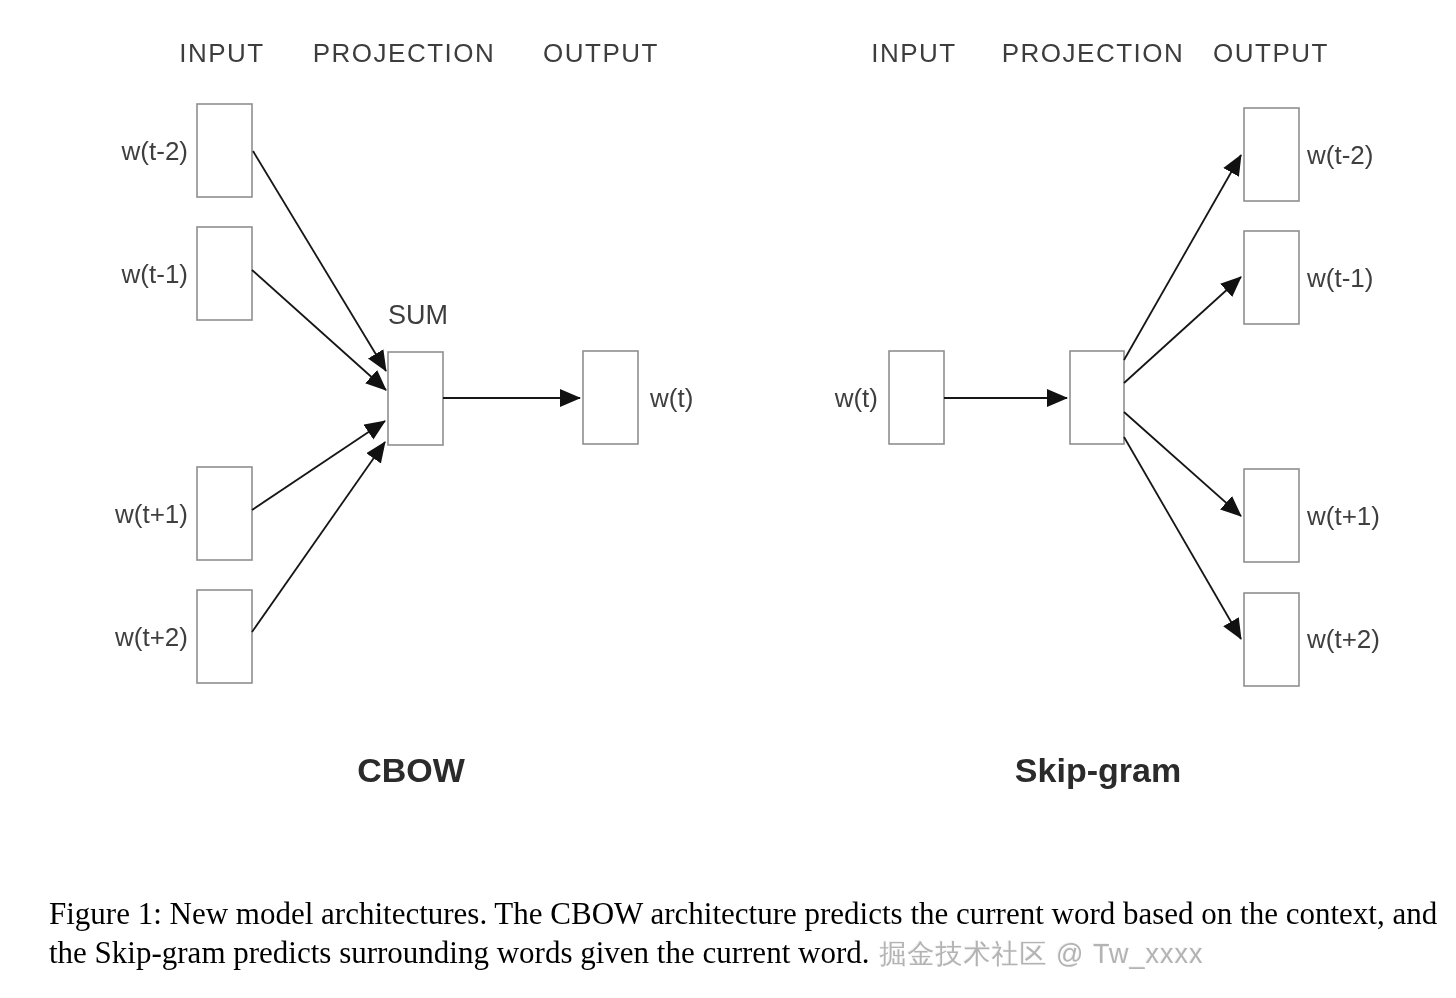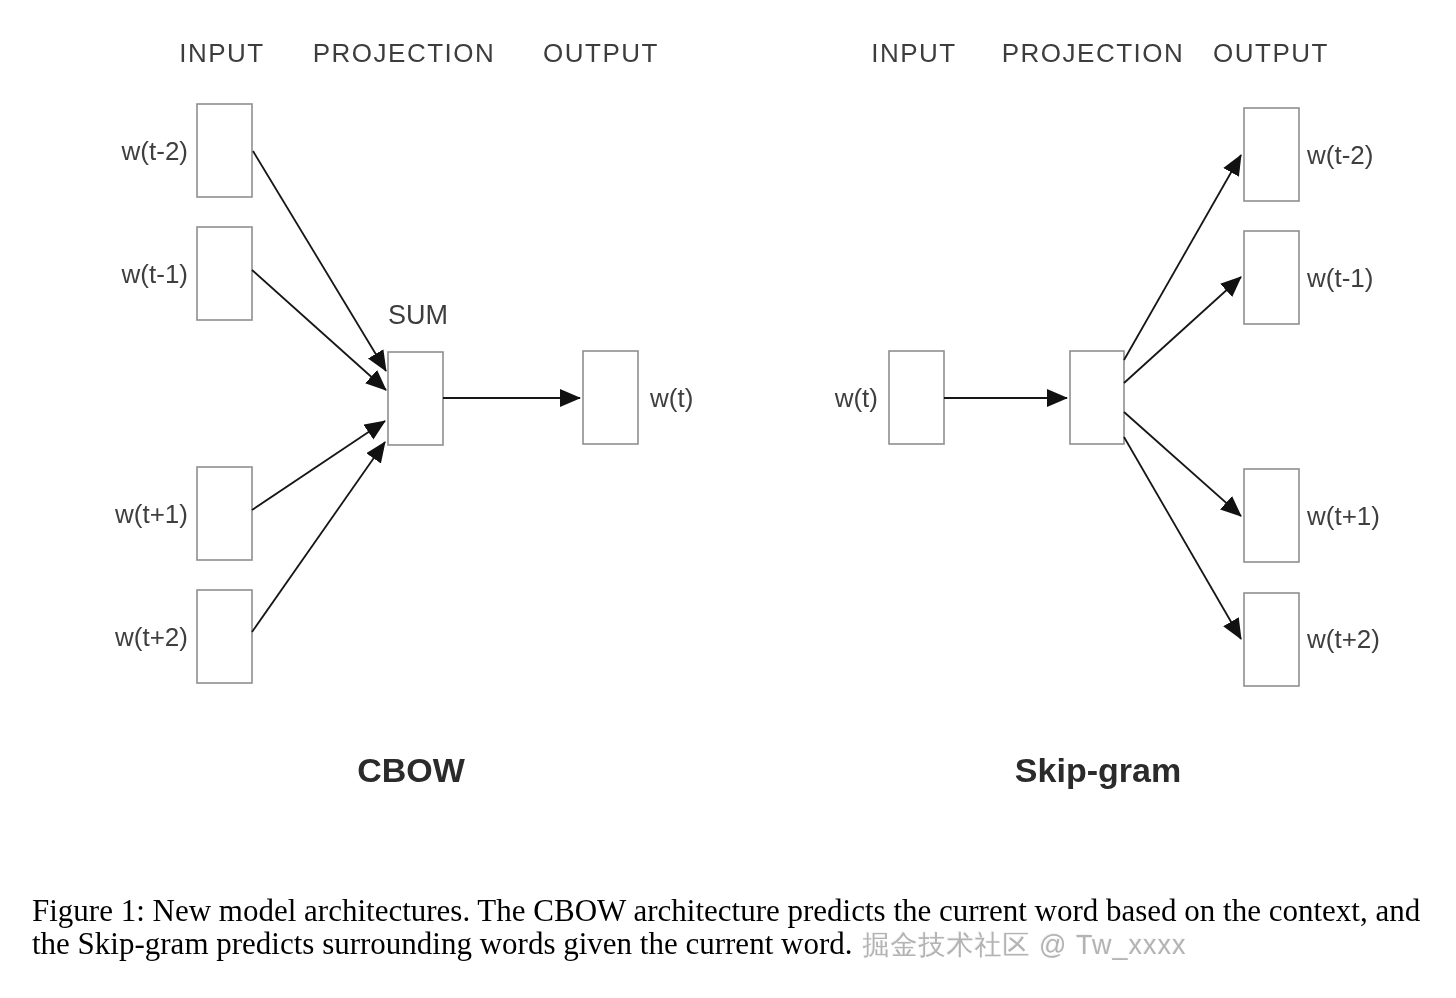--- a/index.html
+++ b/index.html
@@ -43,26 +43,26 @@
     stroke: #8f8f8f;
     stroke-width: 1.6;
   }
   .edge {
     stroke: #161616;
     stroke-width: 1.8;
     fill: none;
   }
   .caption {
     position: absolute;
-    left: 32px;
+    left: 49px;
     top: 894px;
     width: 1404px;
     font-family: "Liberation Serif", serif;
     font-size: 31px;
-    line-height: 33px;
+    line-height: 39px;
     color: #000000;
   }
   .watermark {
     font-family: "Liberation Sans", sans-serif;
     font-size: 27px;
     color: #b3b3b3;
     text-shadow: 1px 1px 0 #ffffff, -1px -1px 0 #f4f4f4;
     margin-left: 10px;
     letter-spacing: 1px;
     white-space: nowrap;

